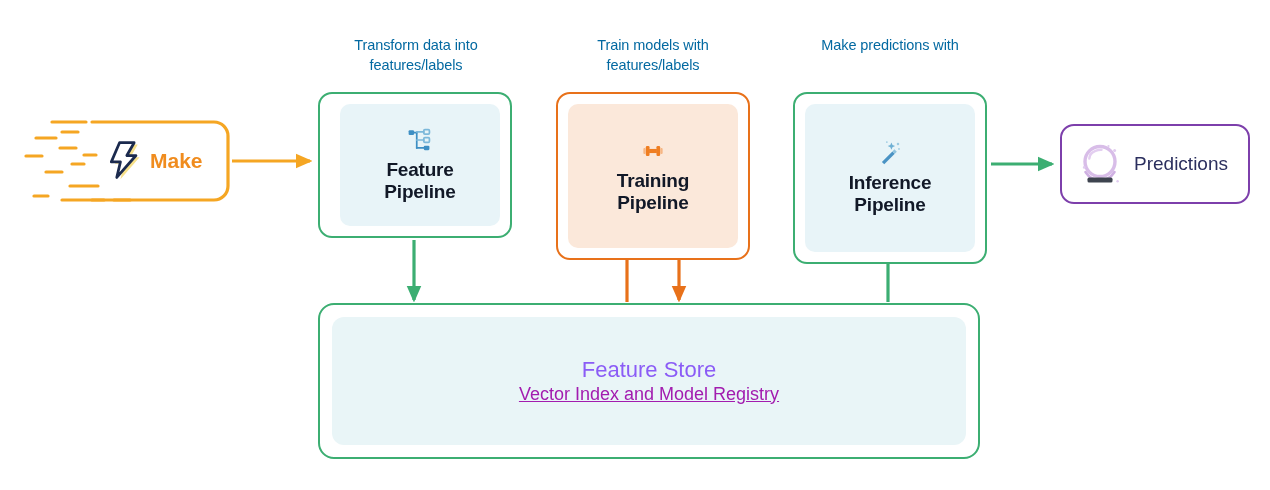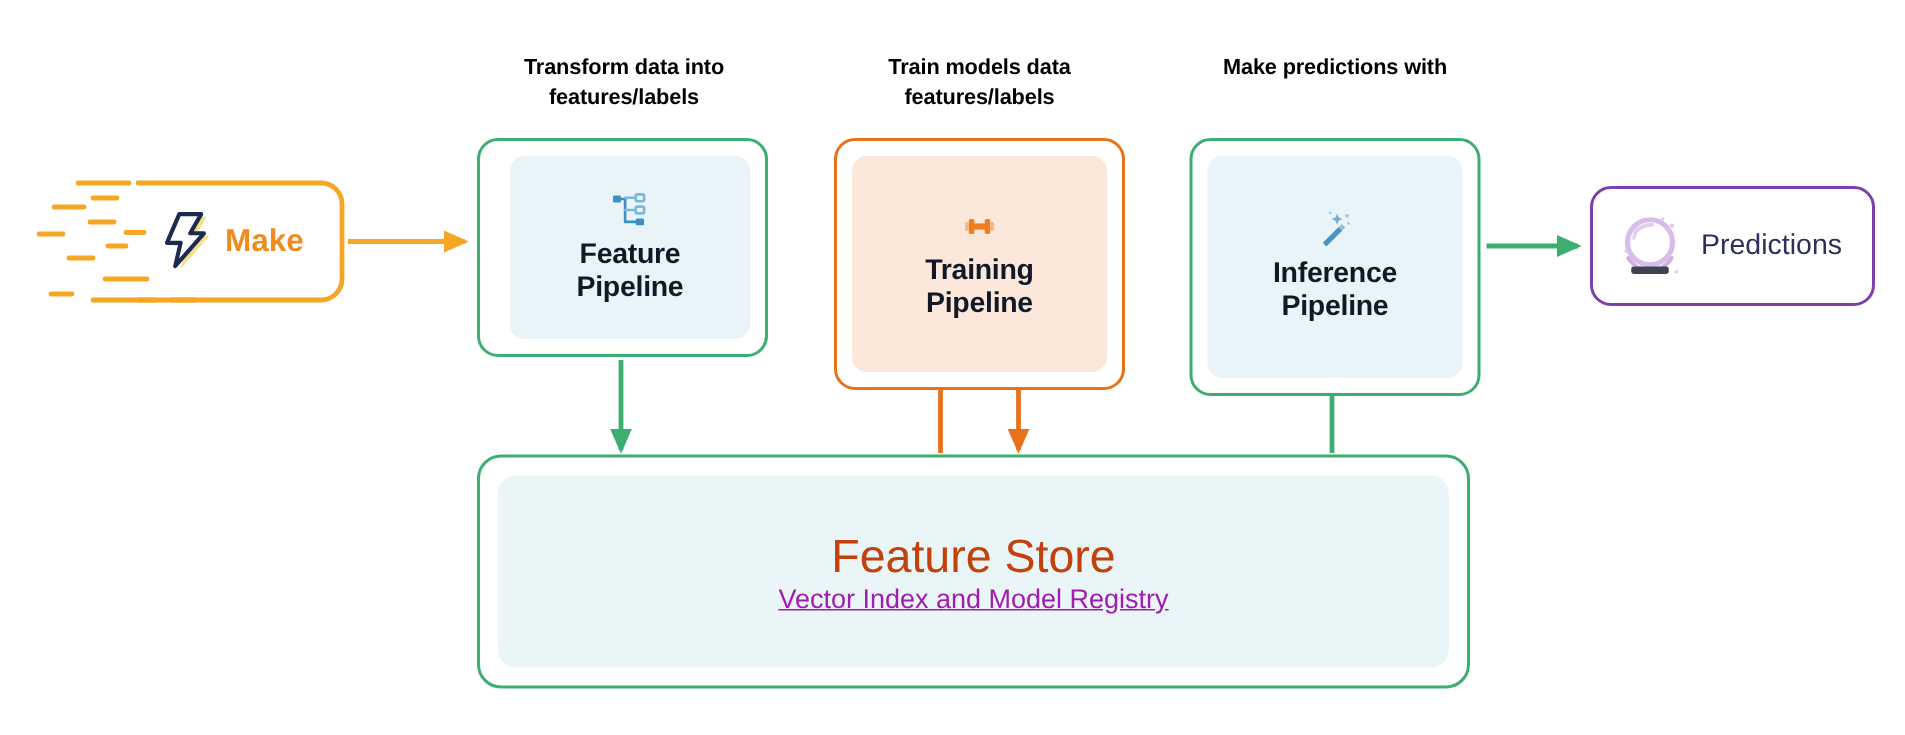--- a/index.html
+++ b/index.html
@@ -24,23 +24,23 @@
     width: 1270px;
     height: 490px;
     pointer-events: none;
   }
 
   
   .caption {
     position: absolute;
     text-align: center;
     font-size: 14.5px;
-    font-weight: bold;
+    font-weight: normal;
     line-height: 1.35;
-    color: #000000;
+    color: #0369a1;
     letter-spacing: -0.1px;
   }
 
   
   .data-node {
     position: absolute;
     left: 80px;
     top: 118px;
     width: 150px;
     height: 86px;
@@ -142,22 +142,22 @@
   .store-inner {
     flex: 1 1 auto;
     border-radius: 12px;
     background: #e9f5f7;
     display: flex;
     flex-direction: column;
     align-items: center;
     justify-content: center;
   }
   .store-title {
-    font-size: 31px;
-    color: #c2410c;
+    font-size: 22px;
+    color: #8b5cf6;
     line-height: 1.2;
   }
   .store-subtitle {
     font-size: 18px;
     color: #a21caf;
     margin-top: 0;
     text-decoration: underline;
   }
 </style>
 </head>
@@ -218,21 +218,21 @@
     </svg>
     <span class="data-label">Make</span>
   </div>
 
   <div class="caption" style="left:318px; top:36px; width:196px;">
     <div>Transform data into</div>
     <div>features/labels</div>
   </div>
 
   <div class="caption" style="left:556px; top:36px; width:194px;">
-    <div>Train models data</div>
+    <div>Train models with</div>
     <div>features/labels</div>
   </div>
 
   <div class="caption" style="left:790px; top:36px; width:200px;">
     <div>Make predictions with</div>
   </div>
 
   <div class="card green" style="left:318px; top:92px; width:194px; height:146px;padding-left:20px;">
     <div class="card-inner blue">
       <svg class="card-icon" viewBox="0 0 24 24" xmlns="http://www.w3.org/2000/svg">

